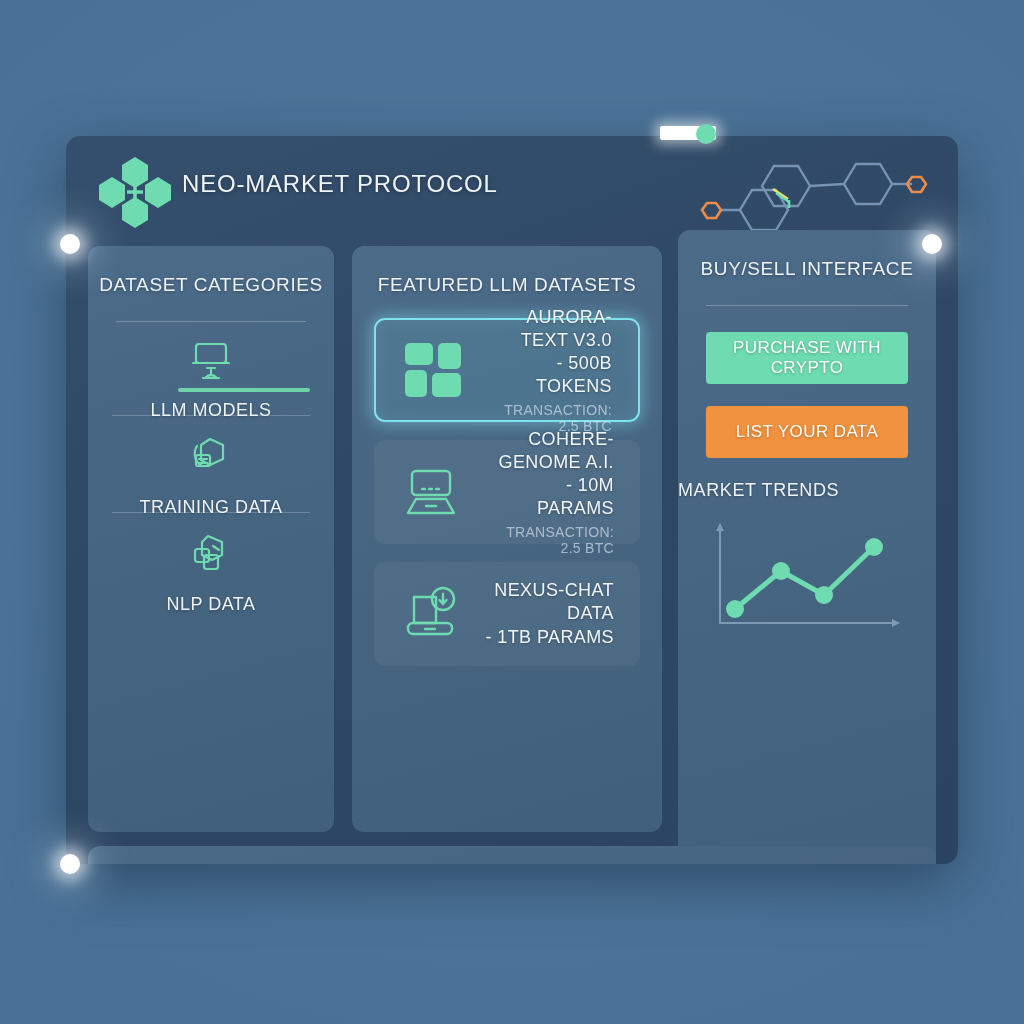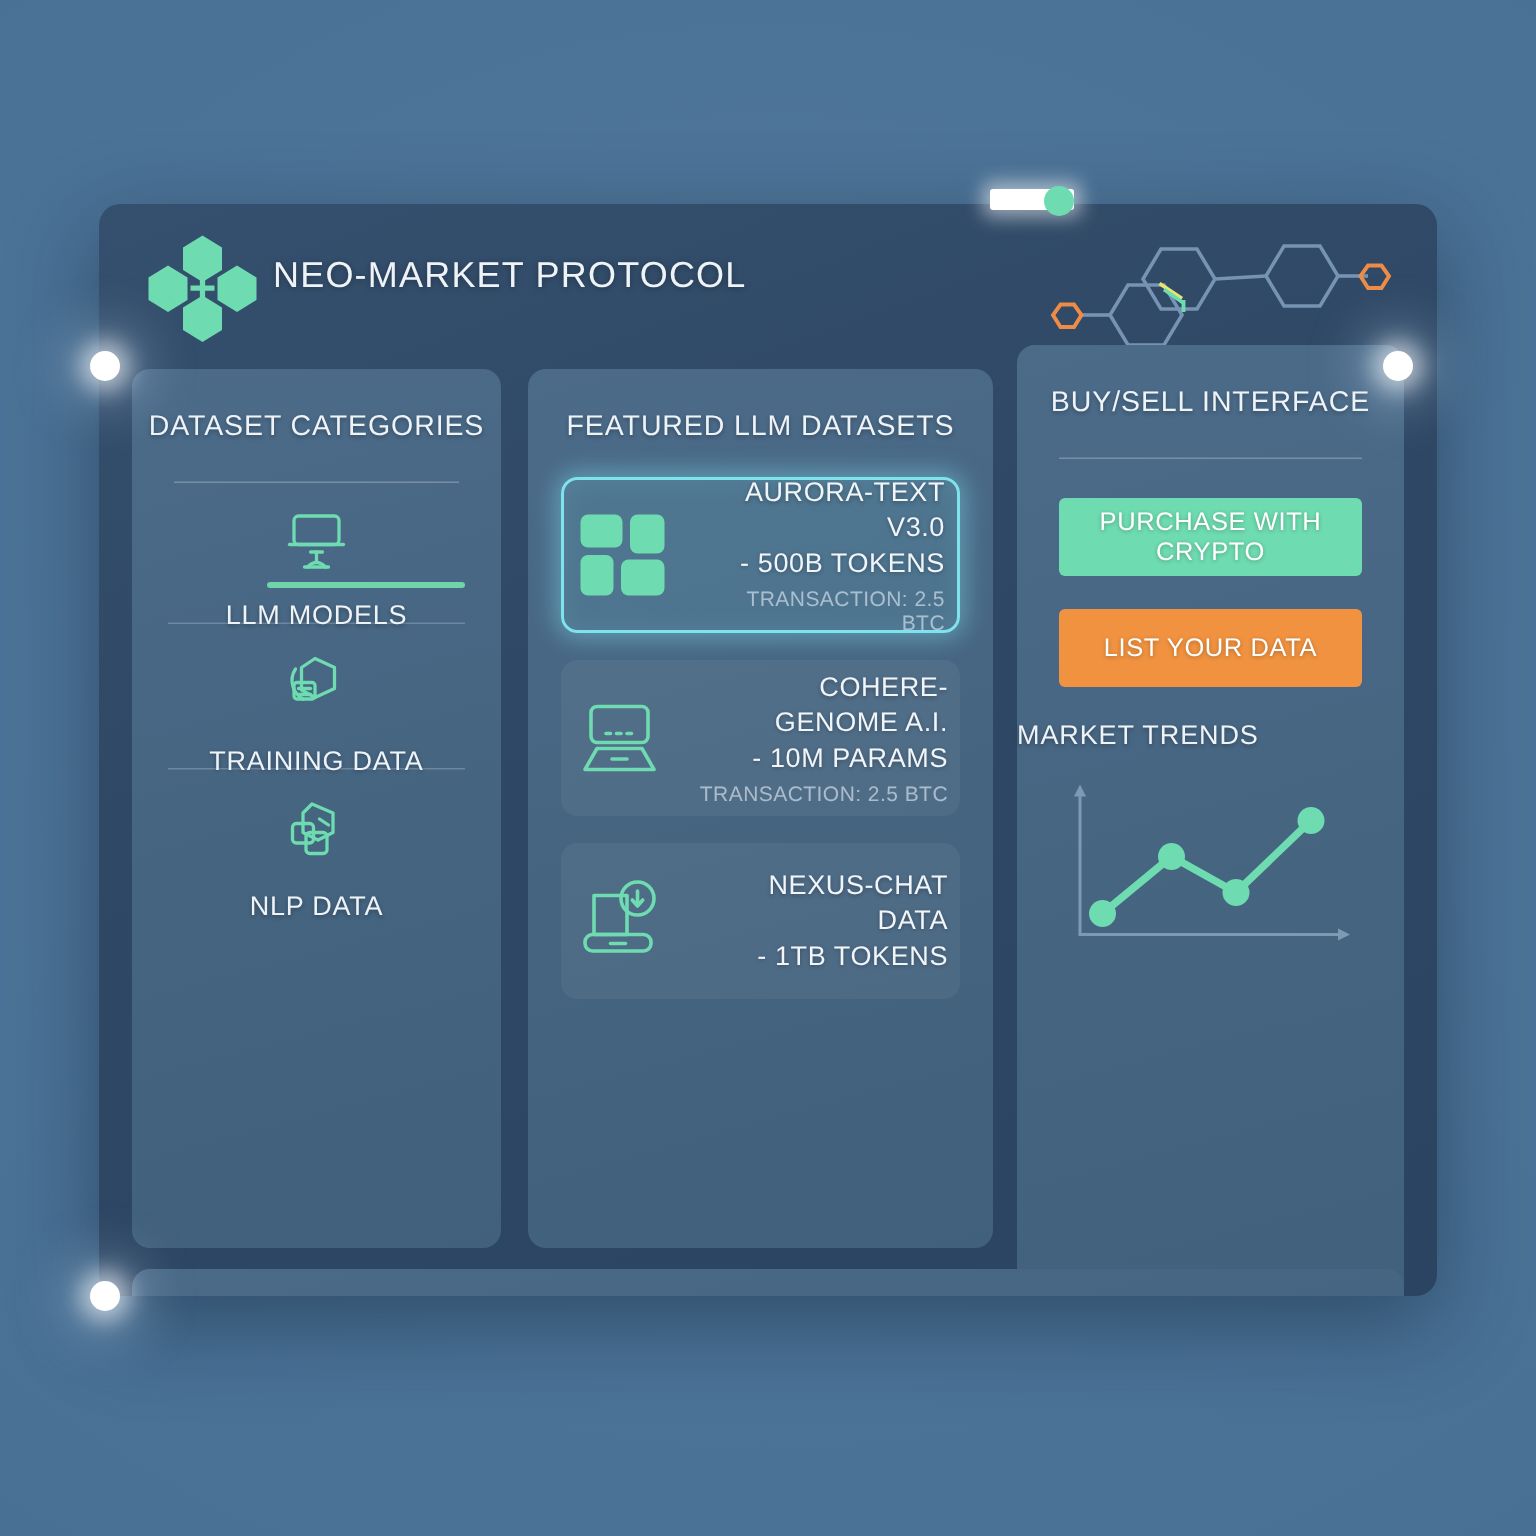--- a/index.html
+++ b/index.html
@@ -97,21 +97,21 @@
   .cat-sep { height: 1px; background: rgba(222,235,246,0.26); margin: 17px 24px; }
 
   
   .ds-card {
     position: relative;
     margin: 0 22px 18px 22px;
     height: 104px;
     border-radius: 11px;
     background: rgba(255,255,255,0.055);
     display: flex; align-items: center; gap: 22px;
-    padding: 0 8px;
+    padding: 0 26px;
   }
   .ds-card.featured {
     background: rgba(120,210,225,0.12);
     border: 2px solid #7fe3ee;
     box-shadow: 0 0 16px 3px rgba(130,225,240,0.45),
                 inset 0 0 18px rgba(130,225,240,0.12);
   }
   .ds-icon { width: 62px; height: 62px; flex: 0 0 62px; }
   .ds-text { flex: 1; text-align: right; }
   .ds-name {
@@ -311,21 +311,21 @@
           <svg width="62" height="62" viewBox="0 0 62 62" fill="none" stroke="#6edbb0" stroke-width="2.4" stroke-linecap="round" stroke-linejoin="round">
             <path d="M14 14 L36 14 L36 40 L14 40 Z"></path>
             <circle cx="43" cy="16" r="11"></circle>
             <path d="M43 11 L43 21 M39.5 17 L43 21 L46.5 17"></path>
             <rect x="8" y="40" width="44" height="11" rx="5"></rect>
             <line x1="25" y1="46" x2="35" y2="46"></line>
           </svg>
         </span>
         <span class="ds-text">
           <div class="ds-name">NEXUS-CHAT DATA</div>
-          <div class="ds-name">- 1TB TOKENS</div>
+          <div class="ds-name">- 1TB PARAMS</div>
         </span>
       </div>
     </div>
 
     <div class="panel" id="panel-trade">
       <div class="panel-title">BUY/SELL INTERFACE</div>
       <div class="panel-rule"></div>
 
       <button class="trade-btn" id="btn-purchase">PURCHASE WITH CRYPTO</button>
       <button class="trade-btn" id="btn-list">LIST YOUR DATA</button>

